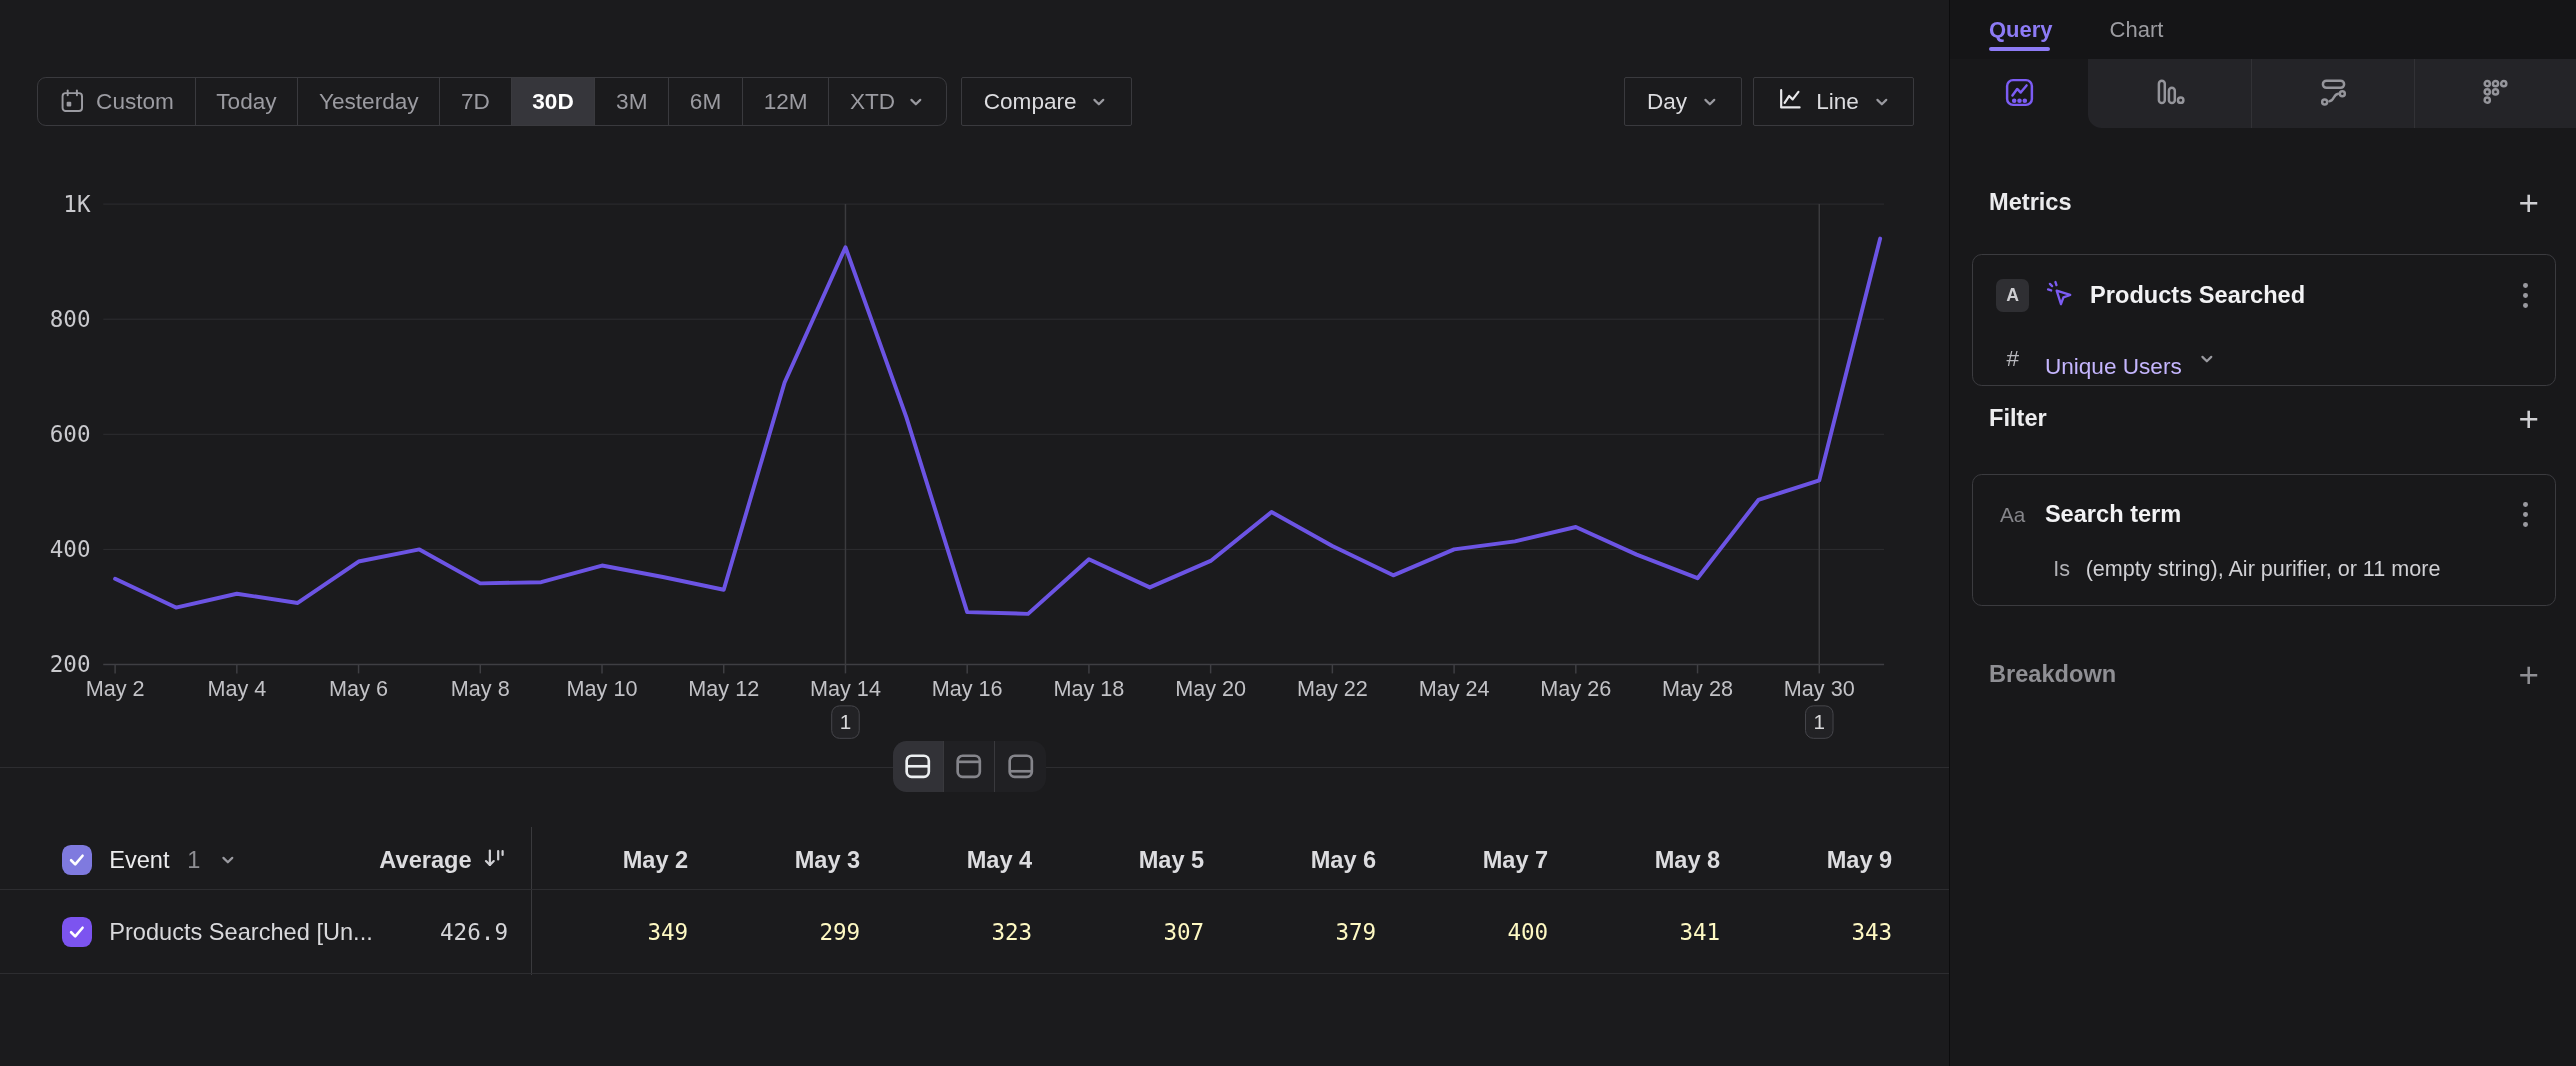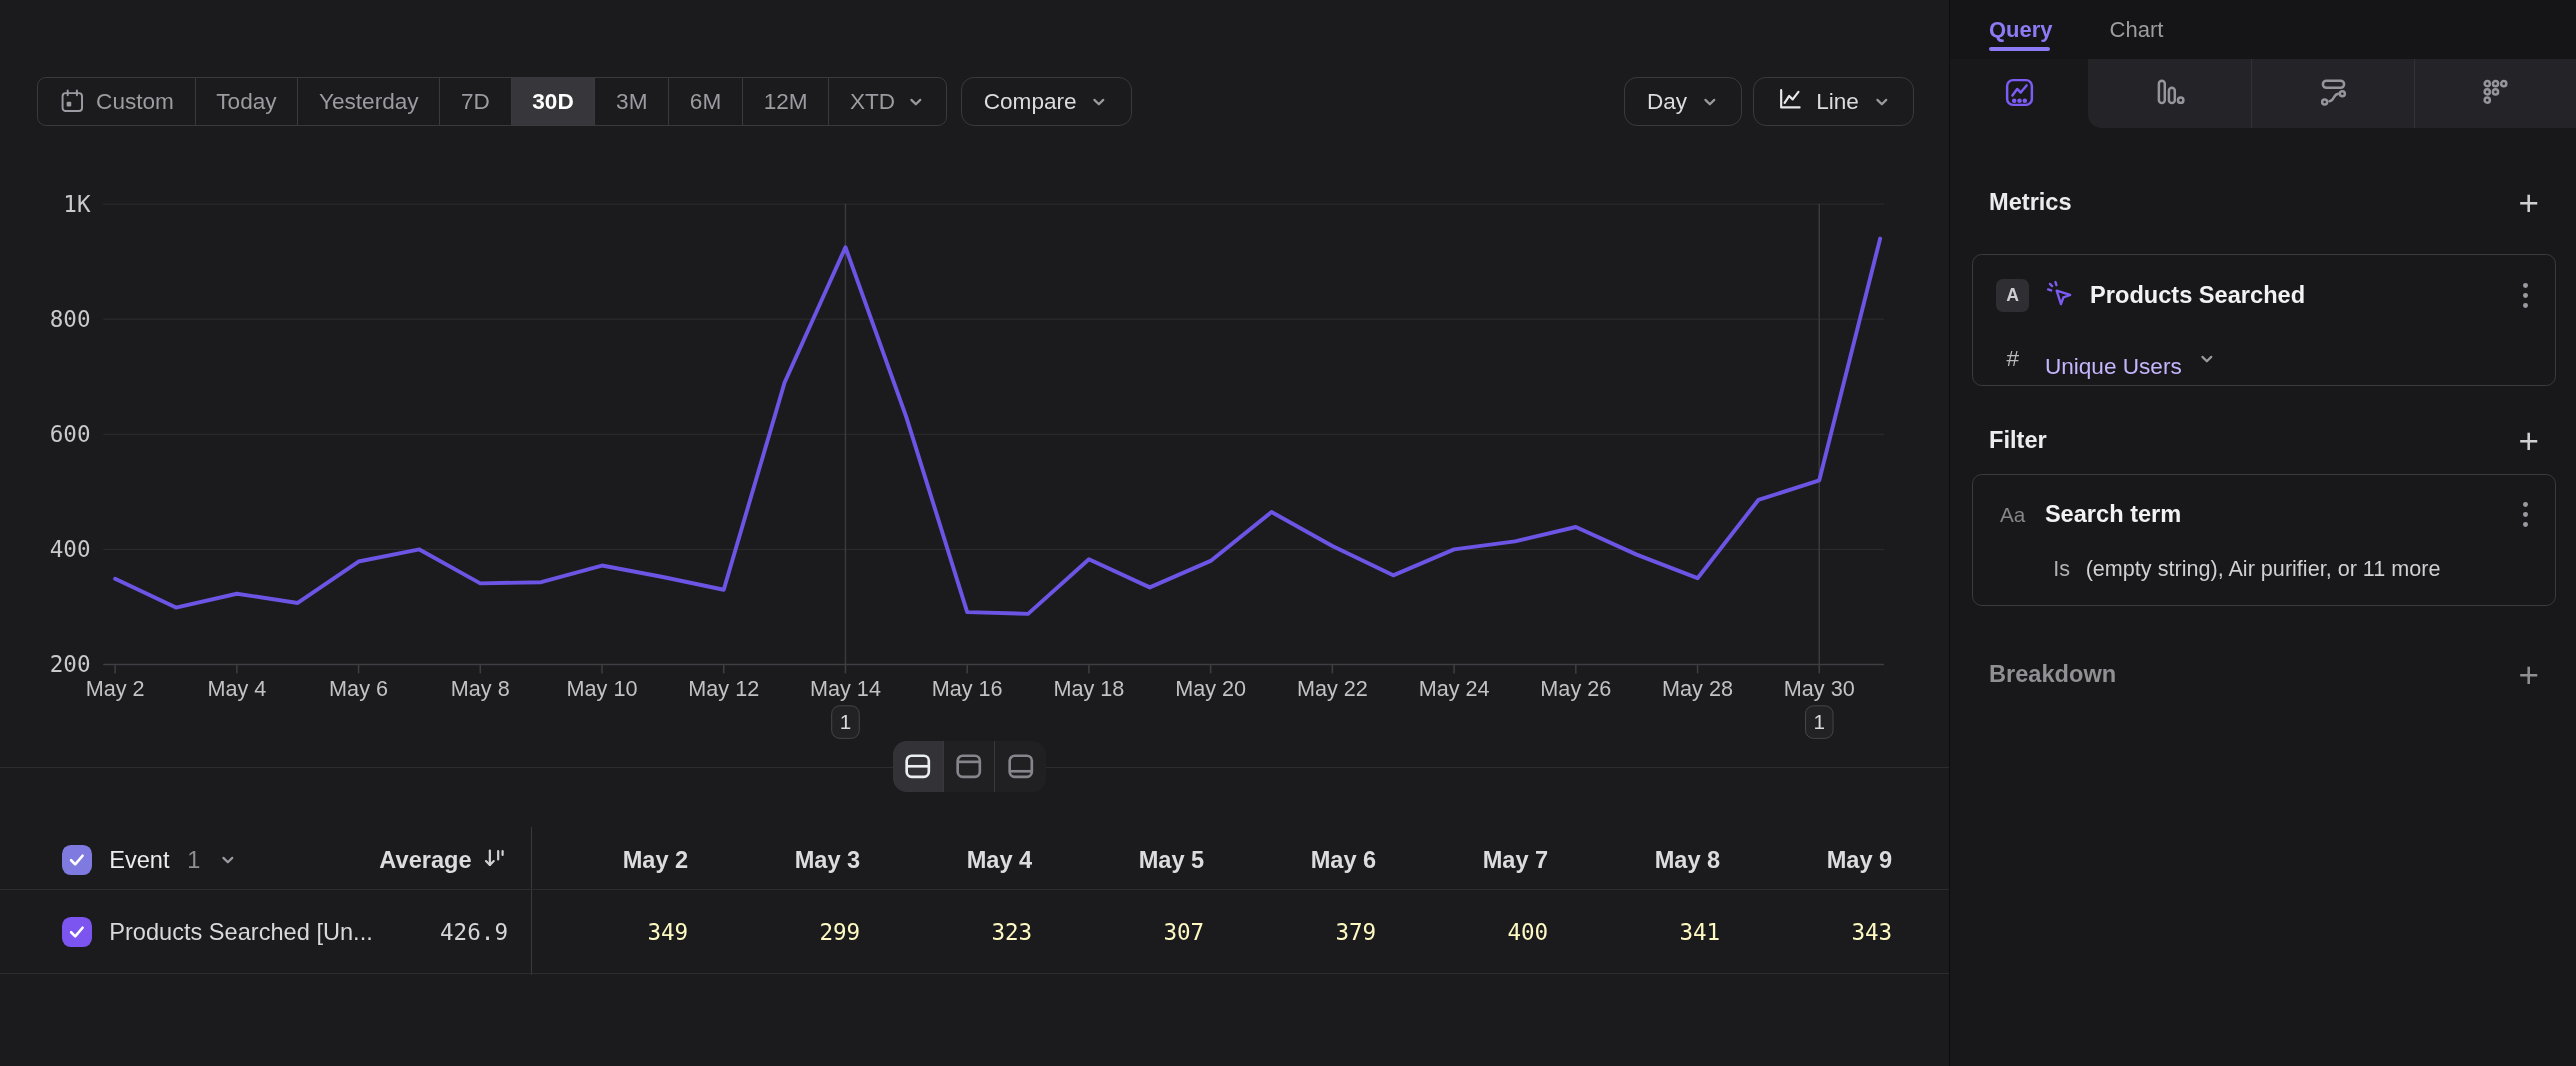--- a/index.html
+++ b/index.html
@@ -9,21 +9,21 @@
 
   
   .main{position:relative;width:1949px;height:1067px;background:#1b1b1d;flex:none;}
 
   
   .toolbar{position:absolute;top:77px;left:37px;right:35px;height:49px;display:flex;align-items:center;}
   .range-group{display:flex;height:49px;border:1px solid #3a3a3e;border-radius:8.9px;overflow:hidden;background:transparent;}
   .range-item{display:flex;align-items:center;gap:10.8px;padding:0 20.7px;font-size:22.6px;color:#9b9ba1;background:transparent;border:none;border-right:1px solid #3a3a3e;cursor:pointer;font-family:"Liberation Sans",sans-serif;white-space:nowrap;}
   .range-item:last-child{border-right:none;}
   .range-item.selected{background:#36363b;color:#ffffff;font-weight:700;}
-  .pill-btn{height:49px;border:1px solid #3a3a3e;border-radius:13px;background:transparent;color:#dcdcdf;font-size:22.6px;display:flex;align-items:center;gap:12.8px;padding:0 21.6px;cursor:pointer;font-family:"Liberation Sans",sans-serif;}
+  .pill-btn{height:49px;border:1px solid #3a3a3e;border-radius:2px;background:transparent;color:#dcdcdf;font-size:22.6px;display:flex;align-items:center;gap:12.8px;padding:0 21.6px;cursor:pointer;font-family:"Liberation Sans",sans-serif;}
   .compare-btn{margin-left:13.8px;}
   .right-ctrls{margin-left:auto;display:flex;gap:11px;justify-content:flex-end;}
 
   
   .legend{position:absolute;top:155px;left:103px;width:1781px;display:flex;justify-content:center;align-items:center;gap:13.8px;}
   .legend-swatch{width:18.7px;height:18.7px;border-radius:4.9px;flex:none;}
   .legend-label{font-size:21.6px;color:#cbcbcf;}
 
   
   .chart-region{position:absolute;top:138px;left:0;width:1949px;height:630px;}
@@ -430,21 +430,21 @@
         <span class="hash-sym">#</span>
         <span class="agg-label">Unique Users</span>
         <span class="chev">
             <svg width="19.7" height="19.7" viewBox="0 0 20 20" fill="none" stroke="#9a9aa0" stroke-width="2.2" stroke-linecap="round" stroke-linejoin="round">
               <polyline points="5.5,8 10,12.5 14.5,8"></polyline>
             </svg>
           </span>
       </div>
     </div>
 
-    <div class="sec-head" style="top:427px">
+    <div class="sec-head" style="top:405px">
       <span class="sec-title">Filter</span>
       <button class="add-btn">+</button>
     </div>
 
     <div class="card" style="top:474px;height:132px">
       <div class="card-row">
         <span class="aa-sym">Aa</span>
         <span class="card-title">Search term</span>
         <button class="kebab">
             <i></i>

